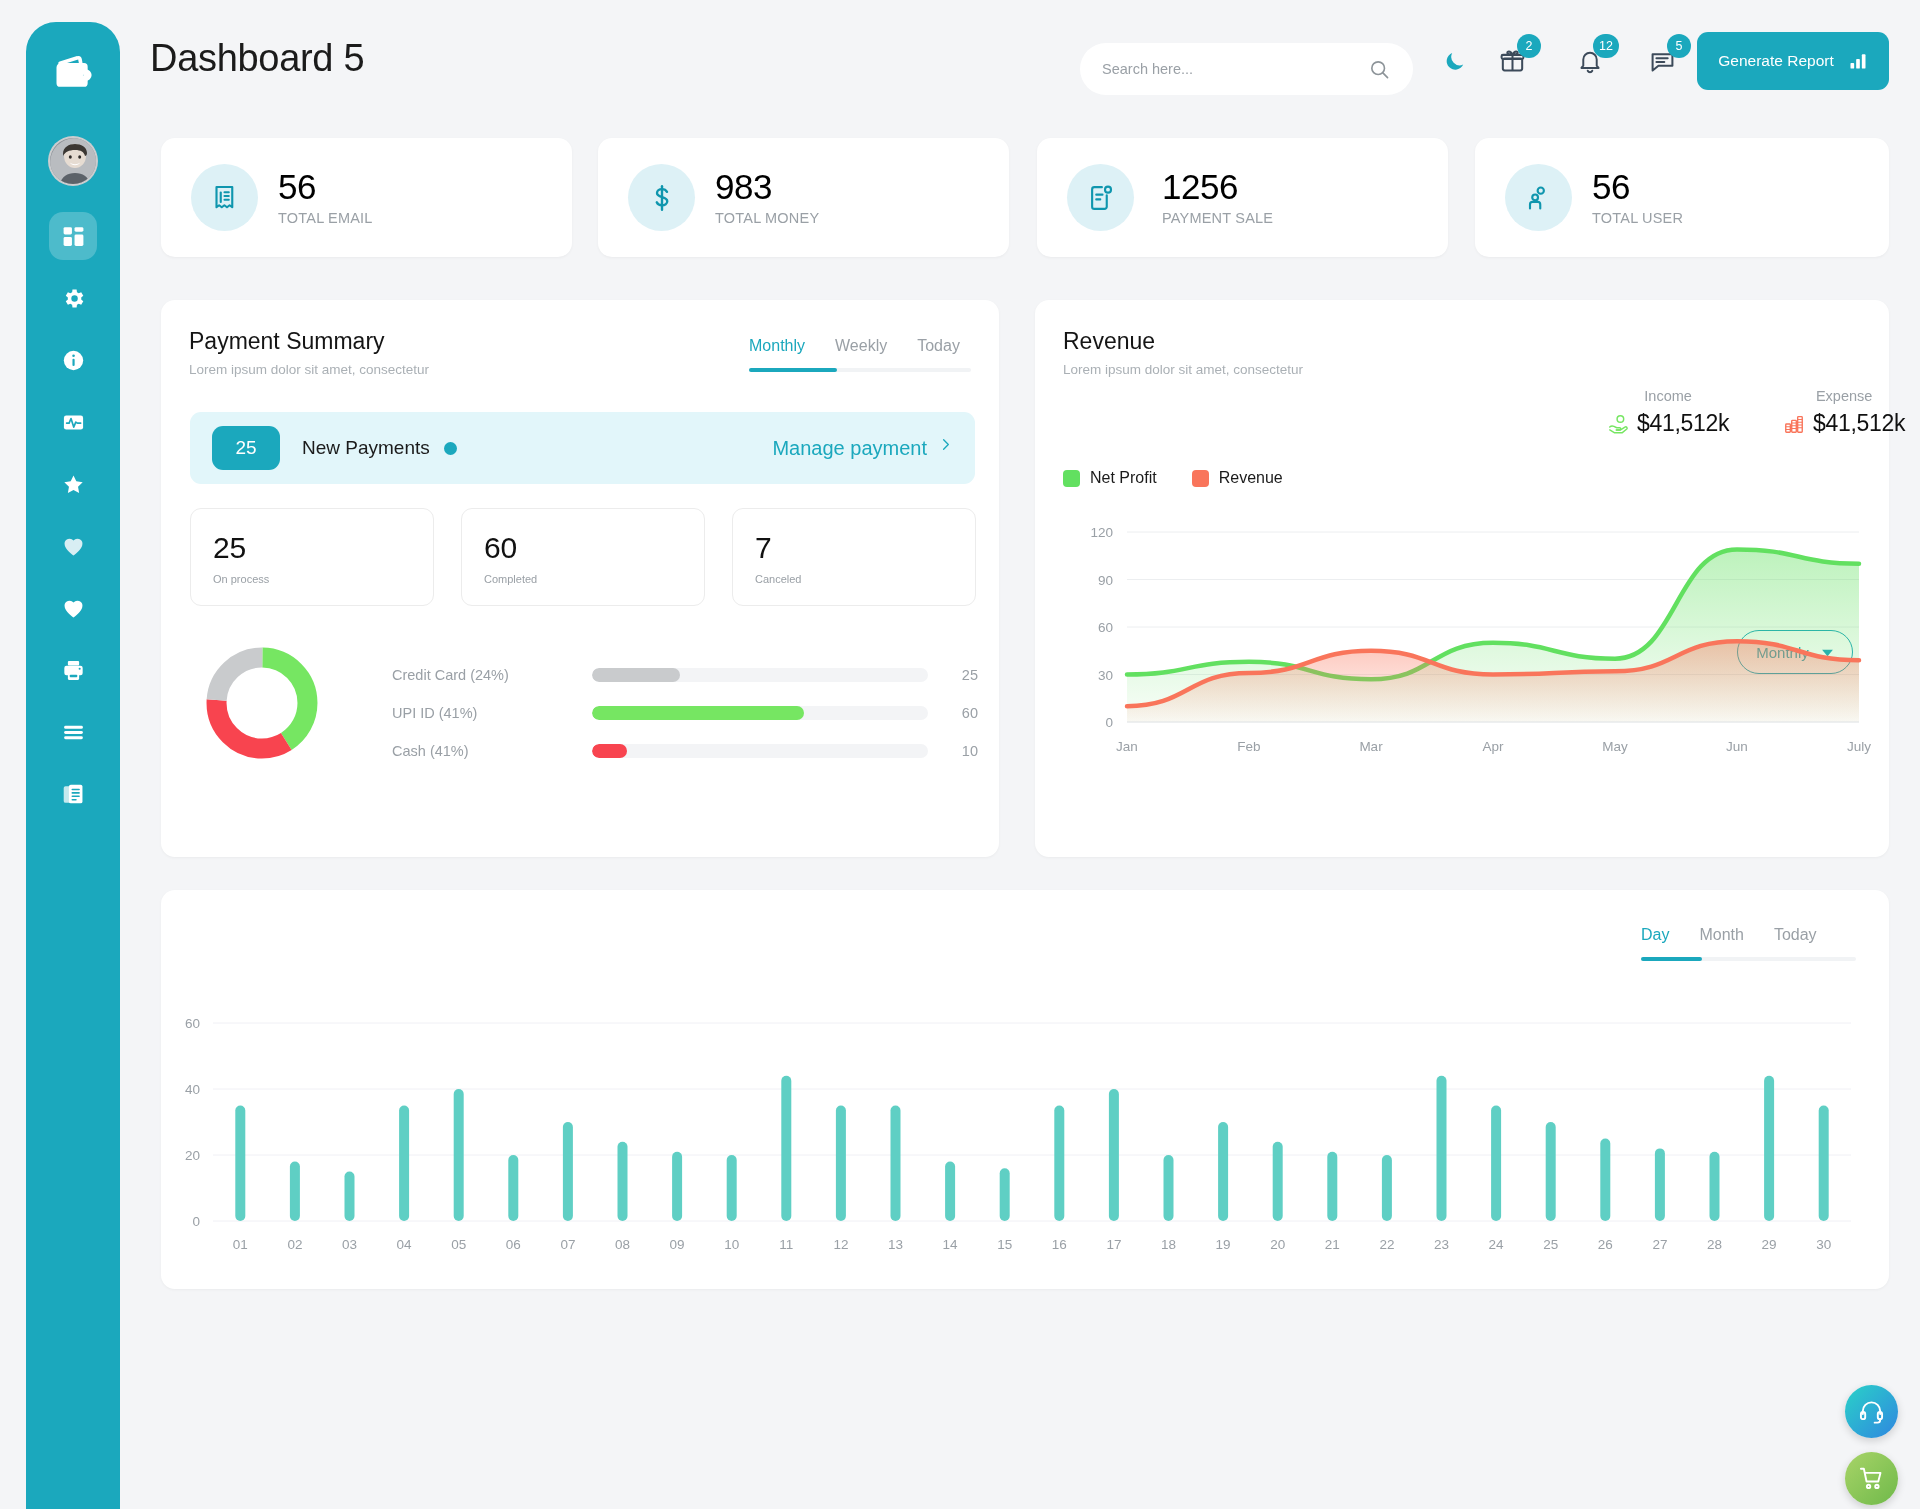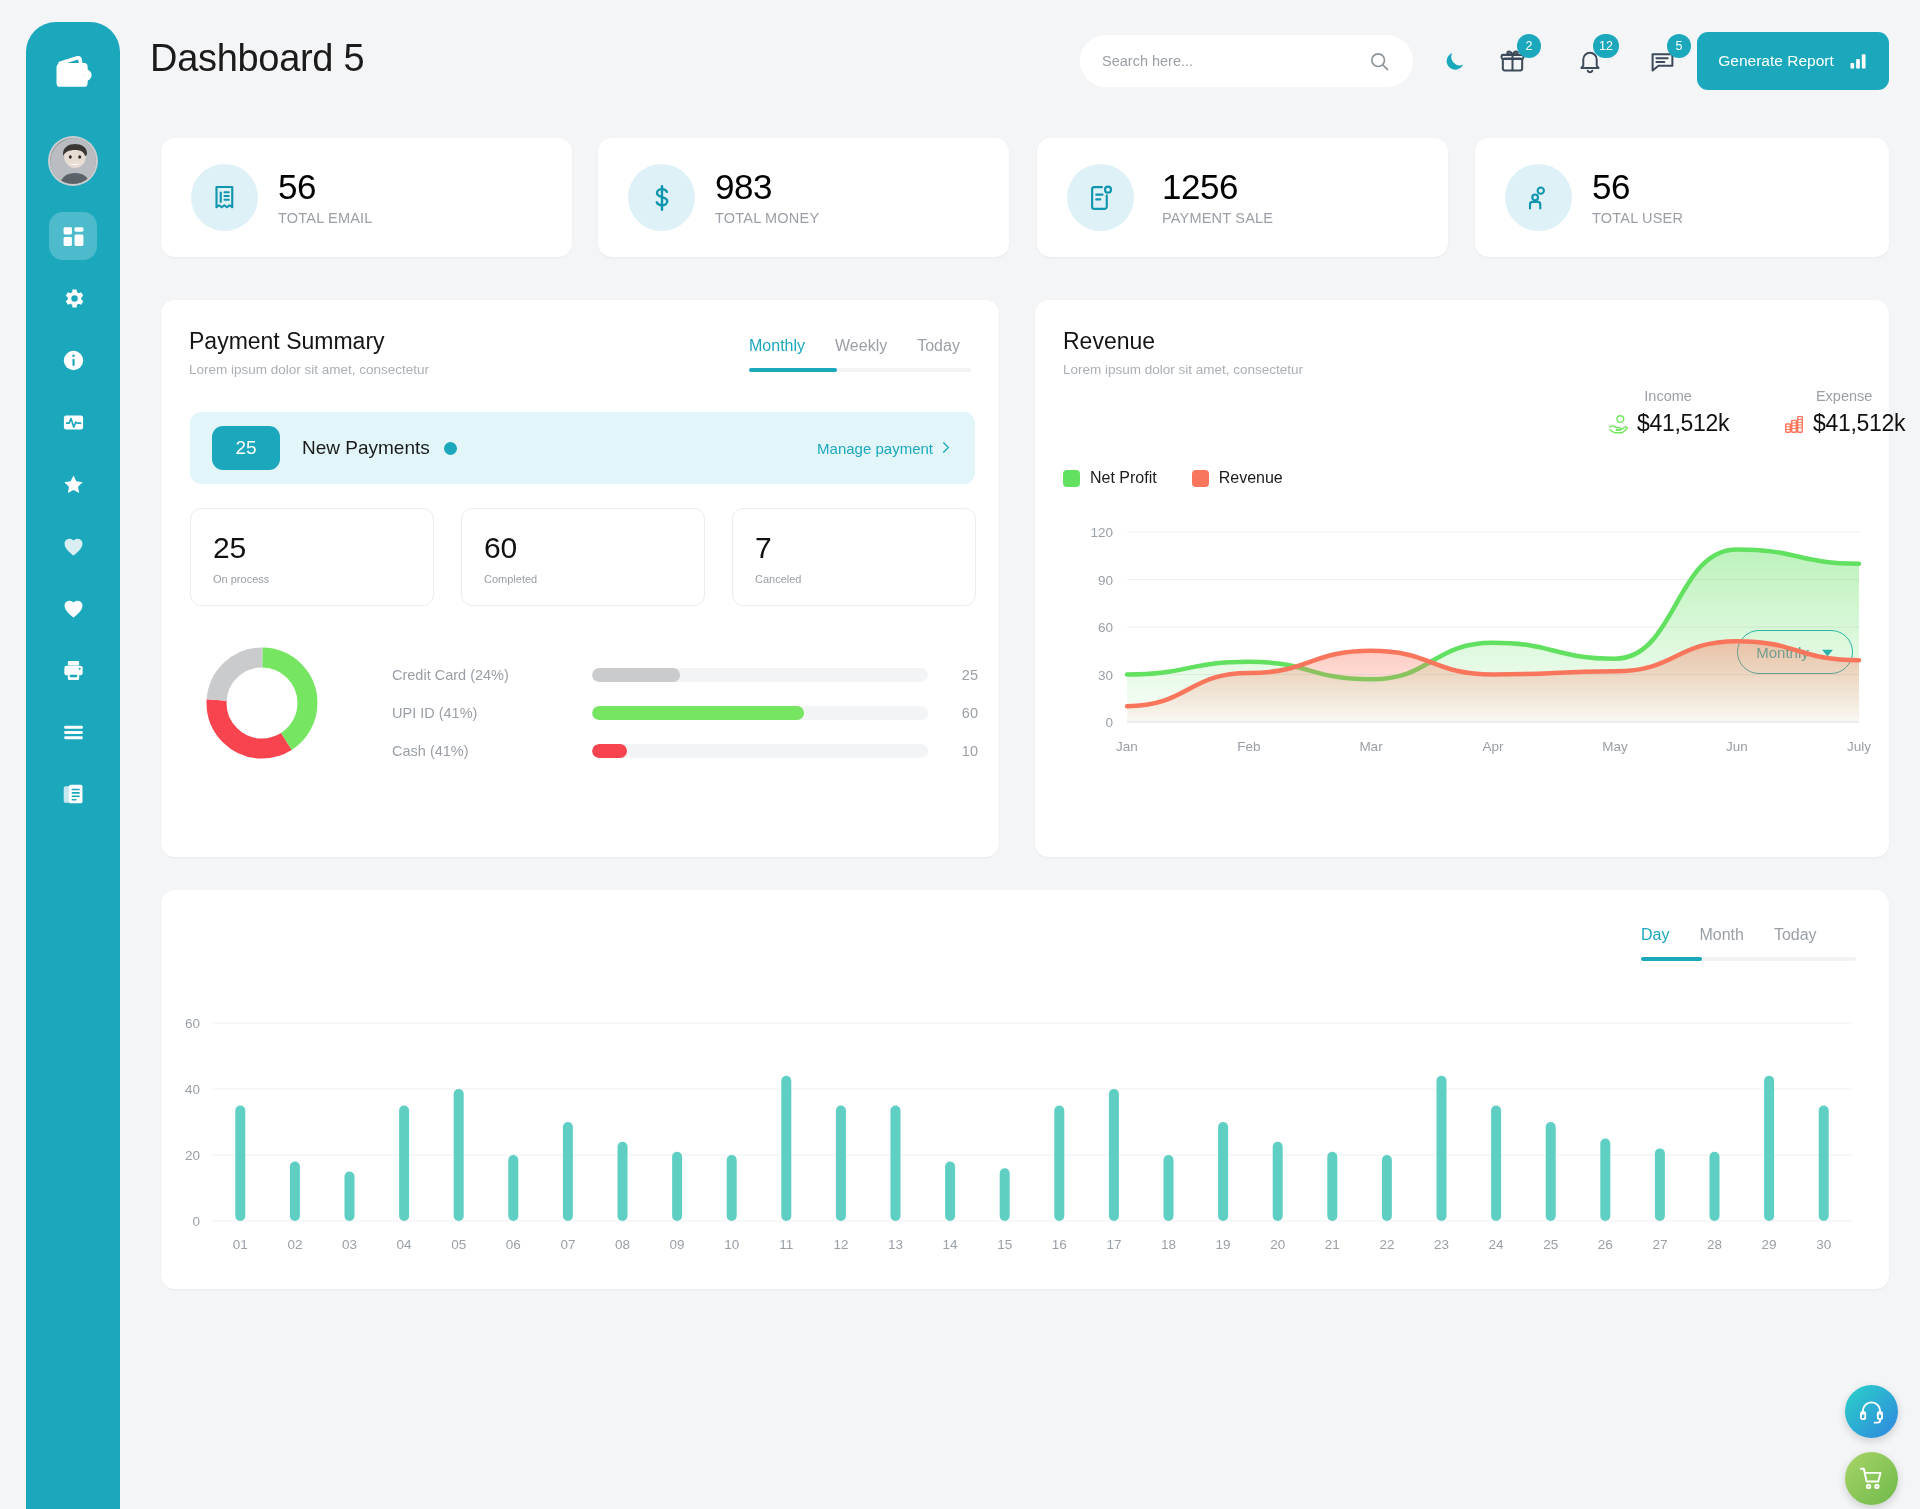--- a/index.html
+++ b/index.html
@@ -34,21 +34,21 @@
   }
   .nav-item.active { background: rgba(255,255,255,0.22); }
 
   
   #page-title {
     position: absolute; left: 150px; top: 37px;
     font-size: 38px; font-weight: 400; color: #1b1b1b;
     letter-spacing: -0.3px;
   }
   #searchbox {
-    position: absolute; left: 1080px; top: 35px;
+    position: absolute; left: 1080px; top: 43px;
     width: 333px; height: 52px; background: #fff;
     border-radius: 26px; display: flex; align-items: center;
     padding: 0 22px;
   }
   #searchbox input {
     flex: 1; border: none; outline: none; font-size: 14.5px;
     color: #5c6166; font-family: "Liberation Sans", sans-serif;
     background: transparent;
   }
   #searchbox input::placeholder { color: #9aa0a6; }
@@ -110,21 +110,21 @@
     position: absolute; left: 190px; top: 412px; width: 785px; height: 72px;
     background: #e2f6fa; border-radius: 11px;
     display: flex; align-items: center; padding: 0 22px;
   }
   #np-chip {
     width: 68px; height: 44px; border-radius: 11px; background: #1ba8bd;
     color: #fff; font-size: 19px; display:flex; align-items:center; justify-content:center;
   }
   #np-label { font-size: 19px; color: #1b1b1b; margin-left: 22px; }
   #np-dot { width: 13px; height: 13px; border-radius: 50%; background: #1ba8bd; margin-left: 14px; }
-  #np-manage { margin-left: auto; font-size: 15px; color: #1ba8bd; display: flex; align-items: flex-start; gap: 5px; cursor: pointer; }
+  #np-manage { margin-left: auto; font-size: 20px; color: #1ba8bd; display: flex; align-items: flex-start; gap: 11px; cursor: pointer; }
 
   .mini-card {
     position: absolute; top: 508px; height: 98px; width: 244px;
     border: 1px solid #ececec; border-radius: 11px; padding: 22px 0 0 22px;
   }
   .mini-num { font-size: 30px; color: #111; letter-spacing: -0.3px; }
   .mini-lbl { font-size: 11px; color: #9aa0a6; margin-top: 8px; }
 
   .meth-row { position: absolute; height: 20px; display: flex; align-items: center; }
   .meth-name { width: 200px; font-size: 14.5px; color: #9aa0a6; }

